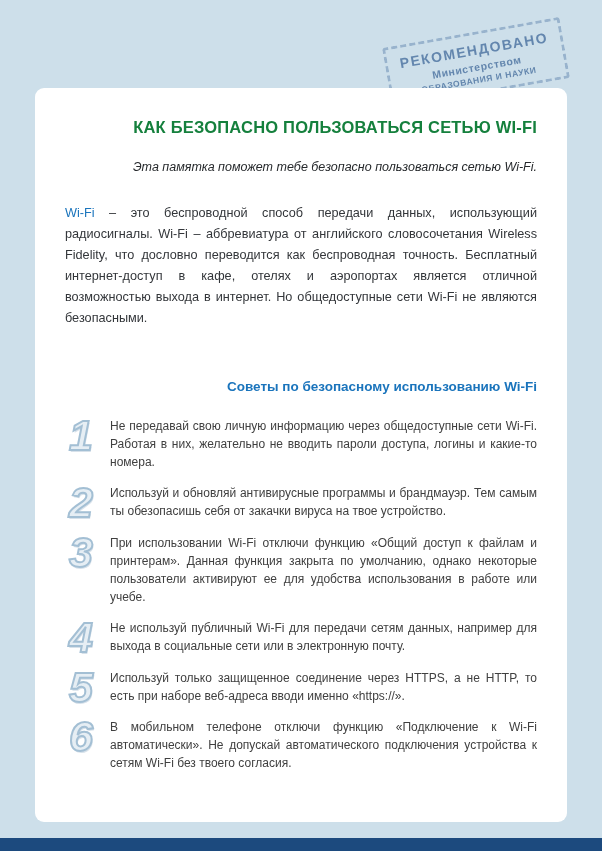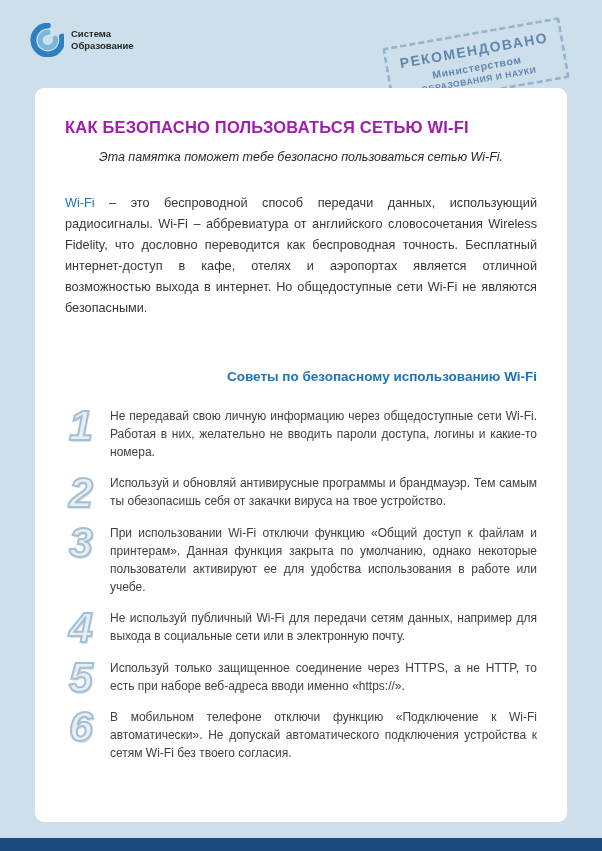--- a/index.html
+++ b/index.html
@@ -43,26 +43,26 @@
 
   
   .card {
     position:absolute; top:88px; left:35px;
     width:532px; height:734px;
     background:#ffffff; border-radius:9px;
     padding:30px 30px 24px;
   }
 
   .title {
-    text-align:left; color:#a21caf; font-weight:bold;
+    text-align:right; color:#15803d; font-weight:bold;
     font-size:16.5px; letter-spacing:.2px;
   }
   .subtitle {
-    text-align:center; font-style:italic;
-    font-size:12.5px; color:#26292c; margin-top:13px;
+    text-align:right; font-style:italic;
+    font-size:12.5px; color:#26292c; margin-top:23px;
   }
 
   .intro {
     margin-top:29px; font-size:12.7px; line-height:1.66;
     text-align:justify; color:#33363a;
   }
   .wifi-term { color:#1a74bc; font-weight:normal; }
 
   .tips-heading {
     text-align:right; color:#1a74bc; font-weight:bold;
@@ -82,32 +82,20 @@
   .tip-text {
     flex:1; font-size:12px; line-height:1.5;
     text-align:justify; color:#404040;
   }
 </style>
 </head>
 <body>
 
 <div class="page">
 
-  <div class="logo">
-    <span class="logo-icon">
-      <svg width="34" height="34" viewBox="0 0 40 40">
-        <path d="M21 3 a17 17 0 1 0 16.5 13" fill="none" stroke="#2f80c0" stroke-width="7" stroke-linecap="round"></path>
-        <path d="M21 11 a9 9 0 1 0 8.8 7" fill="none" stroke="#79b6de" stroke-width="6" stroke-linecap="round"></path>
-      </svg>
-    </span>
-    <span class="logo-text">
-      <span>Система</span><br>
-      <span>Образование</span>
-    </span>
-  </div>
 
   <div class="stamp">
     <div class="stamp-line1">РЕКОМЕНДОВАНО</div>
     <div class="stamp-line2">Министерством</div>
     <div class="stamp-line3">ОБРАЗОВАНИЯ И НАУКИ</div>
   </div>
 
   <div class="card">
 
     <div class="title">КАК БЕЗОПАСНО ПОЛЬЗОВАТЬСЯ СЕТЬЮ WI-FI</div>

